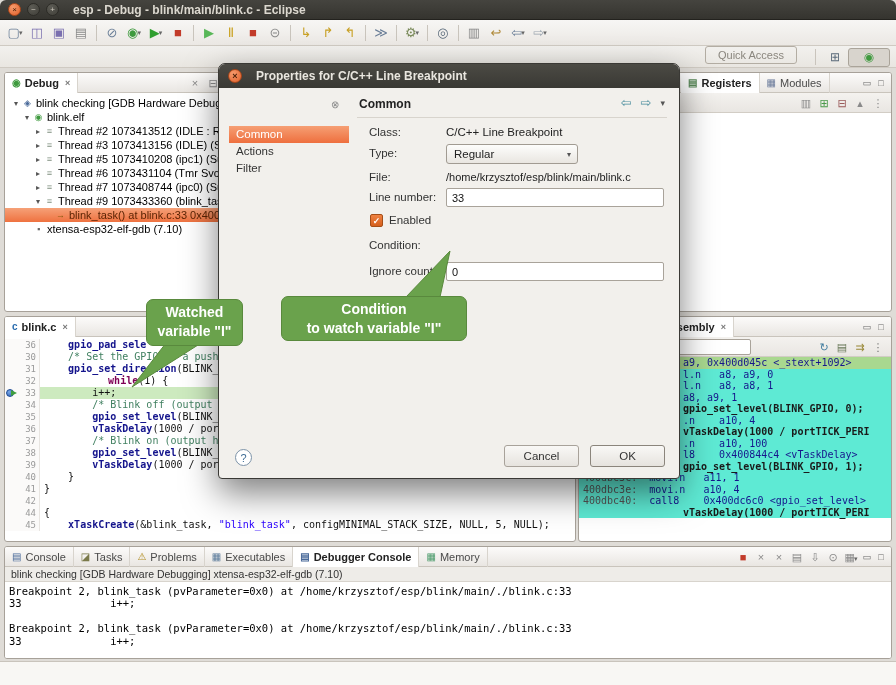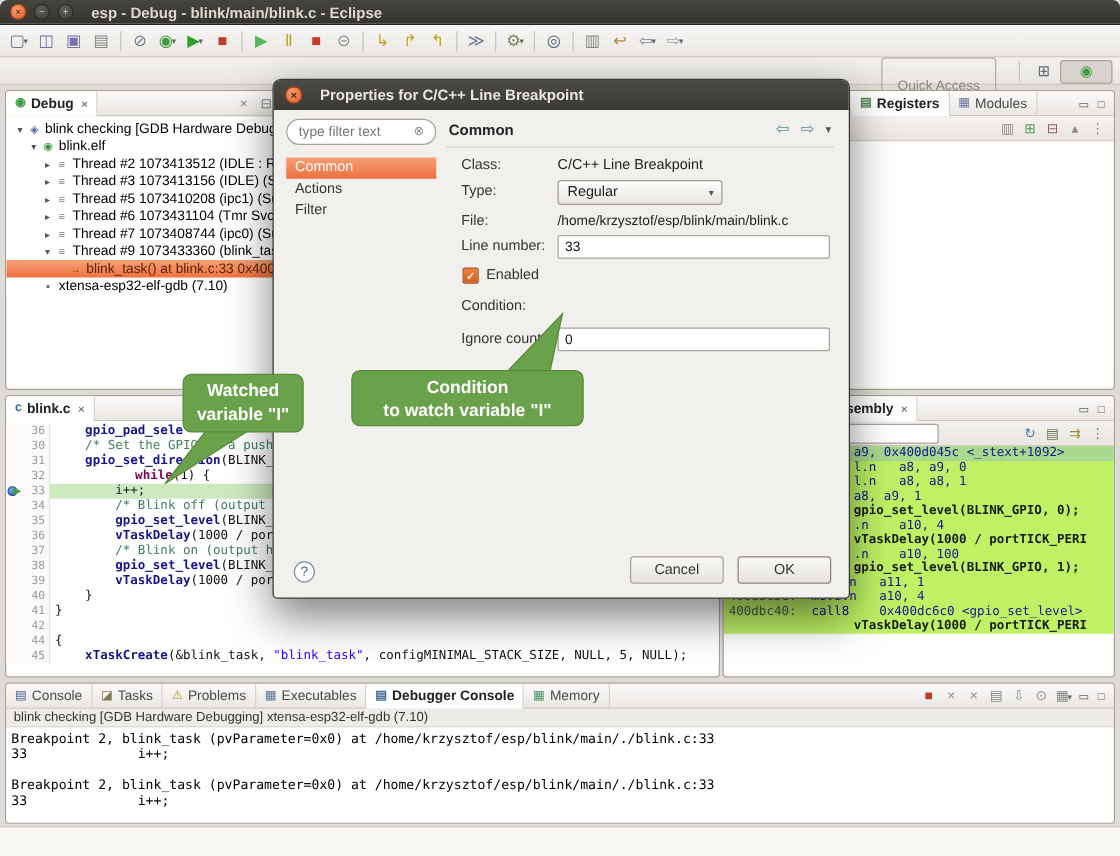--- a/index.html
+++ b/index.html
@@ -13,21 +13,21 @@
   .win-close{background:radial-gradient(circle at 35% 30%,#f79b6d,#e0602a);border:1px solid #b14a1c;margin-left:8px;color:#4a2008;}
   .win-min,.win-max{background:radial-gradient(circle at 35% 30%,#5d5c55,#3f3e38);border:1px solid #2c2b26;color:#cfcabf;}
   .win-title{color:#dcd8cf;font-size:12px;font-weight:bold;margin-left:14px;white-space:nowrap;}
 
   
   .toolbar{position:absolute;left:0;top:20px;width:896px;height:26px;background:linear-gradient(#f7f6f4,#ebe8e4);border-bottom:1px solid #cfcac2;display:flex;align-items:center;padding-left:4px;}
   .tb-icon{width:20px;height:20px;display:inline-flex;align-items:center;justify-content:center;font-size:13px;margin:0 1px;border-radius:3px;cursor:default;}
   .tb-dd{font-size:7px;color:#666;margin-left:-1px;}
   .tb-sep{width:1px;height:16px;background:#c9c4bc;margin:0 4px;}
   .toolbar2{position:absolute;left:0;top:46px;width:896px;height:22px;background:linear-gradient(#f2f1ee,#e9e6e1);border-bottom:1px solid #cfcac2;}
-  .quick-access{position:absolute;right:99px;top:0;height:18px;padding:16px 12px;font-size:11px;color:#8a867e;background:transparent;border:1px solid #b3ada3;border-radius:3px;font-family:inherit;}
+  .quick-access{position:absolute;right:99px;top:0;height:18px;padding:0 12px;font-size:11px;color:#8a867e;background:transparent;border:1px solid #b3ada3;border-radius:3px;font-family:inherit;}
   .persp{position:absolute;right:6px;top:1px;display:flex;align-items:center;height:20px;}
   .persp-sep{width:1px;height:16px;background:#c9c4bc;margin-right:6px;}
   .persp-btn{min-width:22px;height:19px;display:inline-flex;align-items:center;justify-content:center;font-size:12px;border-radius:3px;margin-left:2px;}
   .persp-btn.active{background:#d8d4cd;border:1px solid #aaa49a;min-width:42px;}
 
   
   .panel{position:absolute;background:#fff;border:1px solid #a7a199;border-radius:3px;overflow:hidden;}
   .strip{height:20px;background:linear-gradient(#fcfbfa,#e9e6e2);border-bottom:1px solid #c9c4bc;display:flex;align-items:center;position:relative;font-size:11px;color:#333;}
   .tab{display:flex;align-items:center;gap:4px;height:20px;padding:0 7px;border-right:1px solid #d8d4cd;color:#4a4a4a;white-space:nowrap;}
   .tab.sel{background:#fff;font-weight:bold;color:#222;}
@@ -56,21 +56,21 @@
   .tk-p{color:#111;}
   .tk-k{color:#7f0055;font-weight:bold;padding-left:40px;}
   .tk-c{color:#3f7f5f;}
   .tk-f{color:#14148c;font-weight:bold;}
   .tk-s{color:#2a00ff;}
   .bp-dot{position:absolute;left:1px;top:2px;width:8px;height:8px;border-radius:50%;background:radial-gradient(circle at 35% 30%,#7aa8e8,#2c5fb0);border:1px solid #1d4a94;}
   .ip-arrow{position:absolute;left:6px;top:3px;width:0;height:0;border-left:6px solid #3f9e3f;border-top:3px solid transparent;border-bottom:3px solid transparent;}
 
   
   .dis-loc{position:absolute;left:2px;top:2px;width:170px;height:16px;border:1px solid #a9a39a;border-radius:2px;font-size:11px;font-family:"Liberation Sans",sans-serif;color:#666;padding:0 4px;background:#fff;}
-  #dis-rows{font-family:"DejaVu Sans Mono",monospace;font-size:10px;background:#bef264;}
+  #dis-rows{font-family:"DejaVu Sans Mono",monospace;font-size:10px;background:#5eead4;}
   .dis-row{height:11.5px;line-height:11.5px;white-space:pre;position:relative;}
   .dis-row.hl{background:#a9d88f;}
   .dis-row.frag{padding-left:104px;color:#16168c;}
   .dis-row.src{padding-left:104px;color:#1a1a1a;font-weight:bold;}
   .dis-num{position:absolute;left:4px;top:0;color:#666;font-weight:normal;}
   .dis-row.full{padding-left:4px;}
   .dis-addr{color:#555;}
   .dis-code{color:#16168c;}
 
   
@@ -312,20 +312,21 @@
     </div>
     <div id="dis-rows">
         <div class="dis-row frag hl"><span>a9, 0x400d045c &lt;_stext+1092&gt;</span></div>
         <div class="dis-row frag"><span>l.n   a8, a9, 0</span></div>
         <div class="dis-row frag"><span>l.n   a8, a8, 1</span></div>
         <div class="dis-row frag"><span>a8, a9, 1</span></div>
         <div class="dis-row src"><span>gpio_set_level(BLINK_GPIO, 0);</span></div>
         <div class="dis-row frag"><span>.n    a10, 4</span></div>
         <div class="dis-row src"><span>vTaskDelay(1000 / portTICK_PERI</span></div>
         <div class="dis-row frag"><span>.n    a10, 100</span></div>
+        <div class="dis-row frag"><span>l8    0x400844c4 &lt;vTaskDelay&gt;</span></div>
         <div class="dis-row src"><span class="dis-num">38</span><span>gpio_set_level(BLINK_GPIO, 1);</span></div>
         <div class="dis-row full"><span class="dis-addr">400dbc3c:  </span><span class="dis-code">movi.n   a11, 1</span></div>
         <div class="dis-row full"><span class="dis-addr">400dbc3e:  </span><span class="dis-code">movi.n   a10, 4</span></div>
         <div class="dis-row full"><span class="dis-addr">400dbc40:  </span><span class="dis-code">call8    0x400dc6c0 &lt;gpio_set_level&gt;</span></div>
         <div class="dis-row src"><span>vTaskDelay(1000 / portTICK_PERI</span></div>
       </div>
   </div>
 
   <div class="panel" style="left:4px;top:546px;width:888px;height:113px;">
     <div class="strip">
@@ -371,21 +372,20 @@
     <div class="con-body" id="con-lines"><div class="con-line">Breakpoint 2, blink_task (pvParameter=0x0) at /home/krzysztof/esp/blink/main/./blink.c:33</div><div class="con-line">33              i++;</div><div class="con-line">&nbsp;</div><div class="con-line">Breakpoint 2, blink_task (pvParameter=0x0) at /home/krzysztof/esp/blink/main/./blink.c:33</div><div class="con-line">33              i++;</div></div>
   </div>
 
   <div class="statusbar"></div>
 
   <div class="dialog">
     <div class="dlg-title">
       <span class="dlg-close">×</span>
       <span>Properties for C/C++ Line Breakpoint</span>
     </div>
-    <input class="dlg-filter" placeholder="type filter text" style="">
     <span class="dlg-filter-x">⊗</span>
     <div class="dlg-nav" id="dlg-nav">
         <div class="dlg-nav-item sel">Common</div>
         <div class="dlg-nav-item">Actions</div>
         <div class="dlg-nav-item">Filter</div>
       </div>
     <div class="dlg-head">Common</div>
     <div class="dlg-navarrows">
       <span>⇦</span>
       <span>⇨</span>

